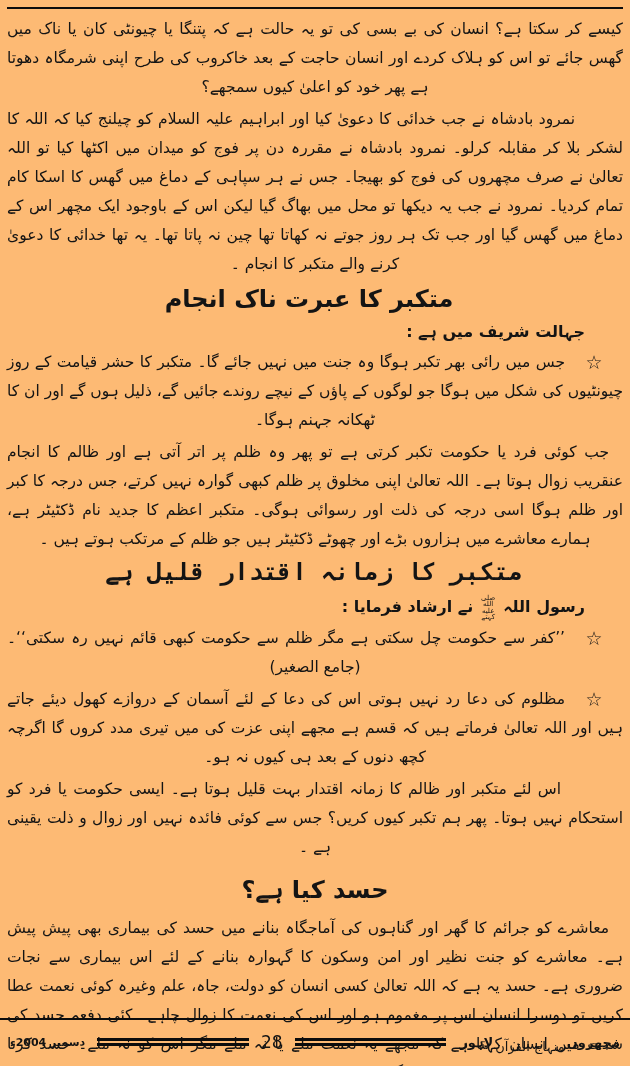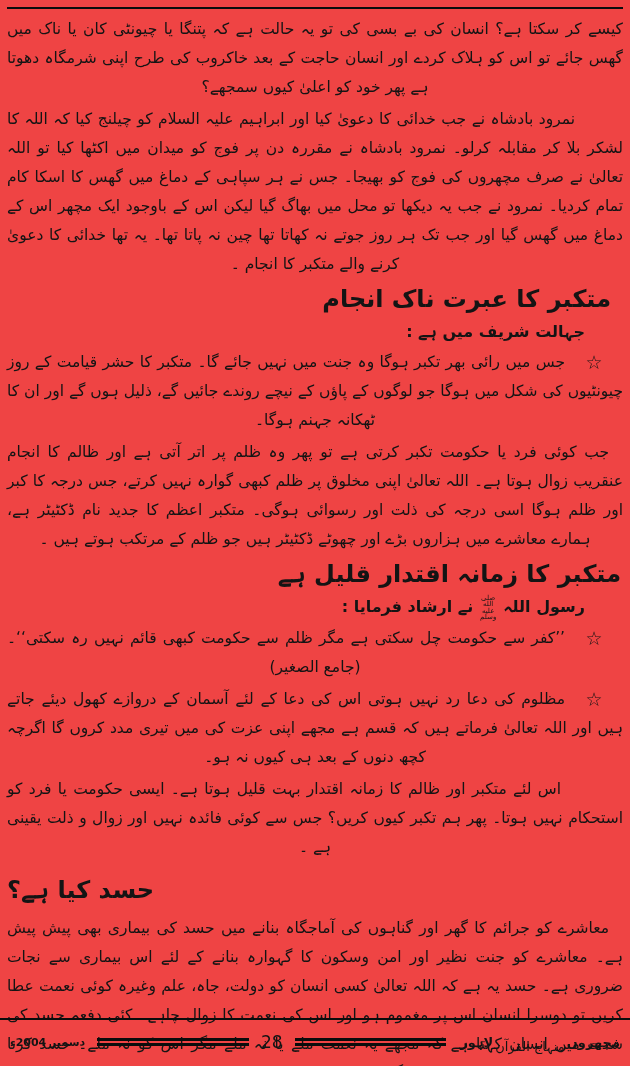--- a/index.html
+++ b/index.html
@@ -1,20 +1,20 @@
 <!DOCTYPE html>
 <html lang="ur" dir="rtl"><head>
 <meta charset="utf-8">
 <style>
   html,body{margin:0;padding:0;background:#e8e6e0;}
   .page{
     position:relative;
     width:630px;height:1066px;
     margin:0 auto;
-    background:#ef4444;
+    background:#fdba74;
     color:#141414;
     direction:rtl;
     font-family:"DejaVu Sans",sans-serif;
     overflow:hidden;
     box-sizing:border-box;
     padding:4px 7px 60px 7px;
   }
   .top-rule{
     height:0;border-top:2px solid #0c0c0c;
     margin:3px 0 6px 0;
@@ -27,25 +27,25 @@
     margin:0 0 3px 0;
   }
   .indent-lg{text-indent:48px;}
   .indent-sm{text-indent:14px;}
   .indent-xl{text-indent:62px;}
   .heading{
     font-size:24px;
     font-weight:bold;
     line-height:34px;
     margin:1px 12px 3px 0;
-    text-align:right;
+    text-align:center;
     letter-spacing:0;
   }
-  .heading.flush{margin-right:2px;}
-  .heading.center{text-align:left;margin:11px 0 7px 0;}
+  .heading.flush{margin-right:2px;font-family:Liberation Mono, monospace;}
+  .heading.center{text-align:center;margin:11px 0 7px 0;}
   .subheading{
     font-size:16px;
     font-weight:bold;
     line-height:26px;
     text-align:right;
     margin:1px 38px 3px 0;
   }
   .pbuh{
     display:inline-block;
     width:24px;
@@ -108,21 +108,21 @@
   <p class="body indent-lg">نمرود بادشاہ نے جب خدائی کا دعویٰ کیا اور ابراہیم علیہ السلام کو چیلنج کیا کہ اللہ کا لشکر بلا کر مقابلہ کرلو۔ نمرود بادشاہ نے مقررہ دن پر فوج کو میدان میں اکٹھا کیا تو اللہ تعالیٰ نے صرف مچھروں کی فوج کو بھیجا۔ جس نے ہر سپاہی کے دماغ میں گھس کا اسکا کام تمام کردیا۔ نمرود نے جب یہ دیکھا تو محل میں بھاگ گیا لیکن اس کے باوجود ایک مچھر اس کے دماغ میں گھس گیا اور جب تک ہر روز جوتے نہ کھاتا تھا چین نہ پاتا تھا۔ یہ تھا خدائی کا دعویٰ کرنے والے متکبر کا انجام ۔</p>
 
   <h2 class="heading">متکبر کا عبرت ناک انجام</h2>
   <p class="subheading">جہالت شریف میں ہے :</p>
 
   <p class="body bullet-para"><span class="star">☆</span><span>جس میں رائی بھر تکبر ہوگا وہ جنت میں نہیں جائے گا۔ متکبر کا حشر قیامت کے روز چیونٹیوں کی شکل میں ہوگا جو لوگوں کے پاؤں کے نیچے روندے جائیں گے، ذلیل ہوں گے اور ان کا ٹھکانہ جہنم ہوگا۔</span></p>
 
   <p class="body indent-sm">جب کوئی فرد یا حکومت تکبر کرتی ہے تو پھر وہ ظلم پر اتر آتی ہے اور ظالم کا انجام عنقریب زوال ہوتا ہے۔ اللہ تعالیٰ اپنی مخلوق پر ظلم کبھی گوارہ نہیں کرتے، جس درجہ کا کبر اور ظلم ہوگا اسی درجہ کی ذلت اور رسوائی ہوگی۔ متکبر اعظم کا جدید نام ڈکٹیٹر ہے، ہمارے معاشرے میں ہزاروں بڑے اور چھوٹے ڈکٹیٹر ہیں جو ظلم کے مرتکب ہوتے ہیں ۔</p>
 
   <h2 class="heading flush">متکبر کا زمانہ اقتدار قلیل ہے</h2>
-  <p class="subheading"><span>رسول اللہ</span><span class="pbuh">صلى الله عليه وسلم</span><span>نے ارشاد فرمایا :</span></p>
+  <p class="subheading"><span>رسول اللہ</span><span class="pbuh">صلى الله عليه کہتے</span><span>نے ارشاد فرمایا :</span></p>
 
   <p class="body bullet-para"><span class="star">☆</span><span>’’کفر سے حکومت چل سکتی ہے مگر ظلم سے حکومت کبھی قائم نہیں رہ سکتی‘‘۔ (جامع الصغیر)</span></p>
 
   <p class="body bullet-para"><span class="star">☆</span><span>مظلوم کی دعا رد نہیں ہوتی اس کی دعا کے لئے آسمان کے دروازے کھول دیئے جاتے ہیں اور اللہ تعالیٰ فرماتے ہیں کہ قسم ہے مجھے اپنی عزت کی میں تیری مدد کروں گا اگرچہ کچھ دنوں کے بعد ہی کیوں نہ ہو۔</span></p>
 
   <p class="body indent-xl">اس لئے متکبر اور ظالم کا زمانہ اقتدار بہت قلیل ہوتا ہے۔ ایسی حکومت یا فرد کو استحکام نہیں ہوتا۔ پھر ہم تکبر کیوں کریں؟ جس سے کوئی فائدہ نہیں اور زوال و ذلت یقینی ہے ۔</p>
 
   <h2 class="heading center">حسد کیا ہے؟</h2>
 
   <p class="body indent-sm">معاشرے کو جرائم کا گھر اور گناہوں کی آماجگاہ بنانے میں حسد کی بیماری بھی پیش پیش ہے۔ معاشرے کو جنت نظیر اور امن وسکون کا گہوارہ بنانے کے لئے اس بیماری سے نجات ضروری ہے۔ حسد یہ ہے کہ اللہ تعالیٰ کسی انسان کو دولت، جاہ، علم وغیرہ کوئی نعمت عطا کریں تو دوسرا انسان اس پر مغموم ہو اور اس کی نعمت کا زوال چاہے۔ کئی دفعہ حسد کی شدت میں انسان کہتا ہے کہ مجھے یہ نعمت ملے یا نہ ملے مگر اس کو نہ ملے۔ حسد کرنا شیطانی عمل ہے اور حرام ہے۔ اگر انسان یہ چاہے کہ اس کو بھی ویسی نعمت حاصل ہو تو اس کی ممانعت نہیں ہے اور اس کو رشک کہتے ہیں۔ حسد کرنا اللہ تعالیٰ کے انعامات کی تقسیم پر ناراضگی کا اظہار کرنا ہے بلکہ اس کو بے انصافی قرار دینا ہے اور اس کی حکمت عملی اور مصلحت کو غلط قرار دینا ہے جو کہ بڑی حماقت اور جہالت ہے ۔</p>

